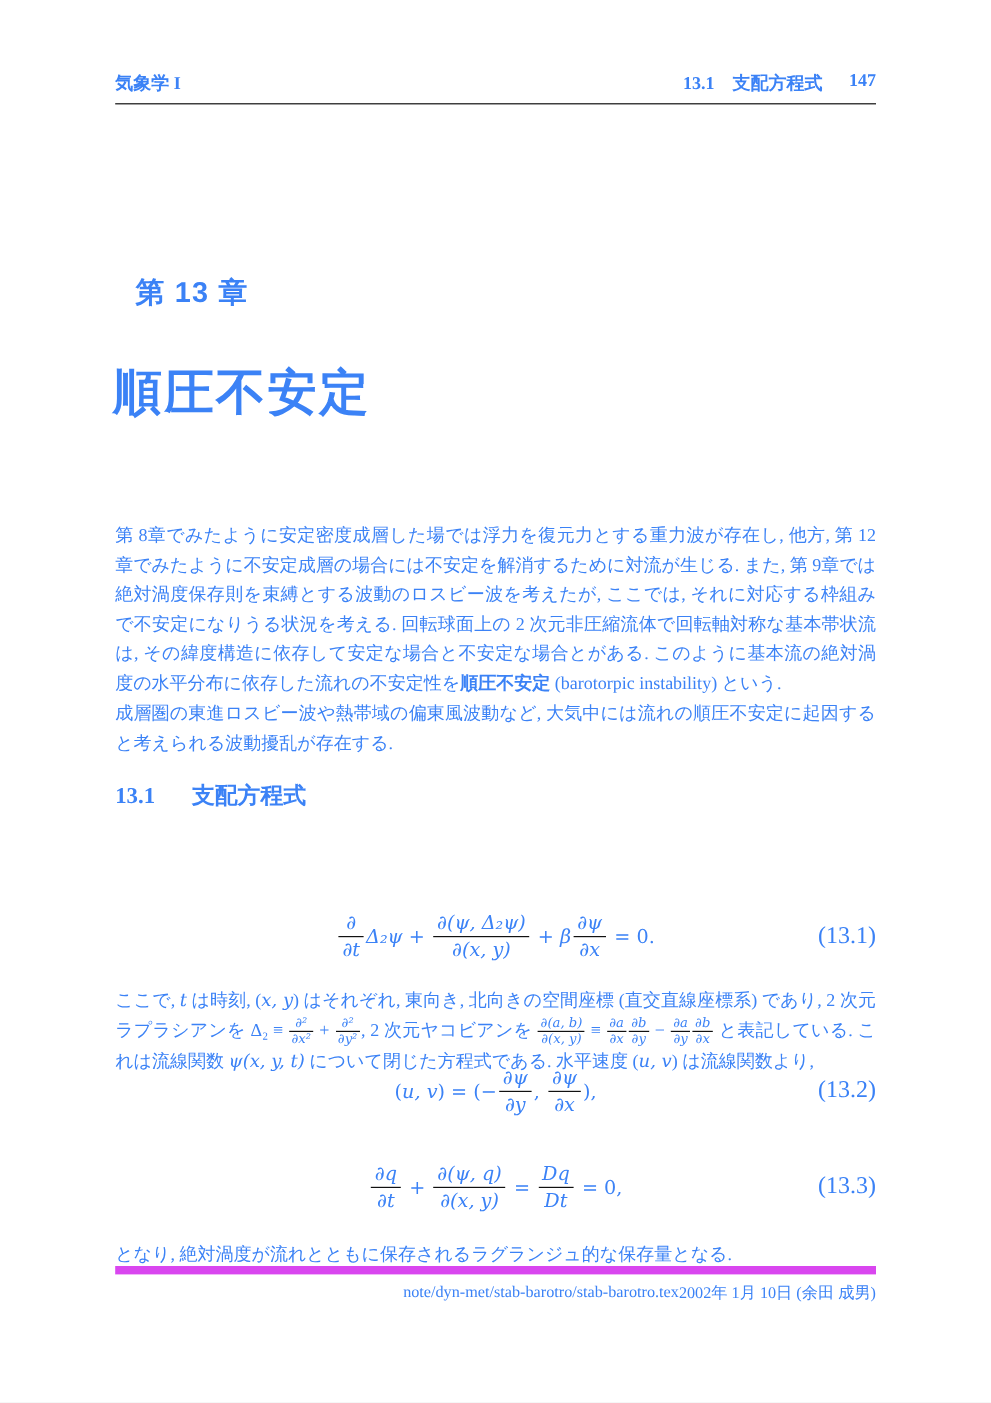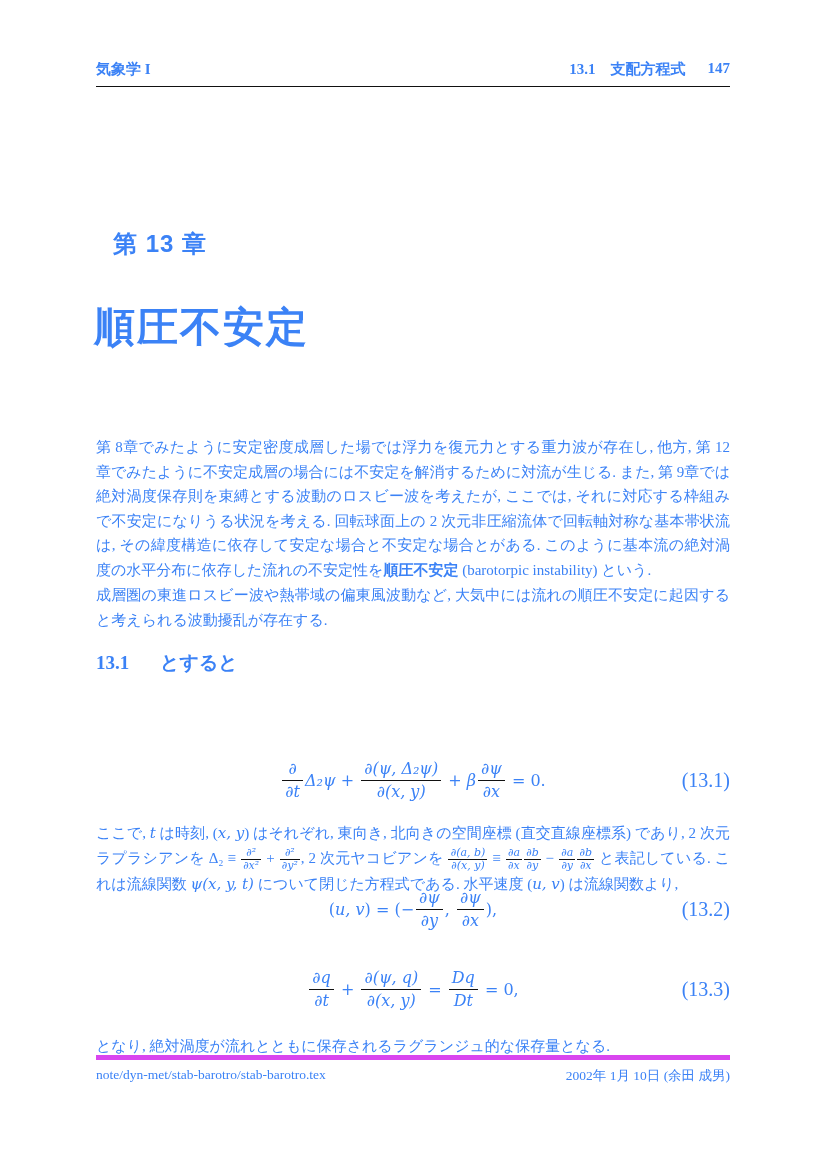--- a/index.html
+++ b/index.html
@@ -91,23 +91,23 @@
   }
   .frac .num{display:block;border-bottom:1px solid #111;padding:0 3px 1px;}
   .frac .den{display:block;padding:1px 3px 0;}
   .equation .frac{font-size:16px;}
   .para .frac{font-size:11px;line-height:1.1;margin:0 1px;vertical-align:middle;}
   .para .frac .num{padding:0 2px 0;}
   .para .frac .den{padding:0 2px 0;}
   
   .footer{
     position:absolute;left:96px;top:1055px;width:634px;
-    border-top:5px solid #d946ef;
+    border-top:7px solid #d946ef;
     padding-top:7px;
-    display:flex;justify-content:space-between;
+    display:flex;justify-content:flex-end;
     font-size:13.5px;
   }
 </style>
 </head>
 <body>
 
 <div class="page">
 
   <div class="header">
     <span>気象学 I</span>
@@ -118,21 +118,21 @@
   </div>
 
   <div class="chapter-number">第 13 章</div>
   <div class="doc-title">順圧不安定</div>
 
   <p class="para p1">第 8章でみたように安定密度成層した場では浮力を復元力とする重力波が存在し, 他方, 第 12章でみたように不安定成層の場合には不安定を解消するために対流が生じる. また, 第 9章では絶対渦度保存則を束縛とする波動のロスビー波を考えたが, ここでは, それに対応する枠組みで不安定になりうる状況を考える. 回転球面上の 2 次元非圧縮流体で回転軸対称な基本帯状流は, その緯度構造に依存して安定な場合と不安定な場合とがある. このように基本流の絶対渦度の水平分布に依存した流れの不安定性を<span class="jbold">順圧不安定</span> (barotorpic instability) という.</p>
   <p class="para p2">成層圏の東進ロスビー波や熱帯域の偏東風波動など, 大気中には流れの順圧不安定に起因すると考えられる波動擾乱が存在する.</p>
 
   <div class="section-heading">
     <span class="sec-num">13.1</span>
-    <span class="sec-title">とすると</span>
+    <span class="sec-title">支配方程式</span>
   </div>
 
 
   <div class="equation eq1">
     <span class="eq-body"><span class="frac"><span class="num">∂</span><span class="den">∂t</span></span> <span class="math">Δ₂ψ</span> + <span class="frac"><span class="num">∂(ψ, Δ₂ψ)</span><span class="den">∂(x, y)</span></span> + <span class="math">β</span><span class="frac"><span class="num">∂ψ</span><span class="den">∂x</span></span> = 0.</span>
     <span class="eq-label">(13.1)</span>
   </div>
 
   <p class="para p4">ここで, <span class="math">t</span> は時刻, (<span class="math">x, y</span>) はそれぞれ, 東向き, 北向きの空間座標 (直交直線座標系) であり, 2 次元ラプラシアンを Δ₂ ≡ <span class="frac"><span class="num">∂²</span><span class="den">∂x²</span></span> + <span class="frac"><span class="num">∂²</span><span class="den">∂y²</span></span>, 2 次元ヤコビアンを <span class="frac"><span class="num">∂(a, b)</span><span class="den">∂(x, y)</span></span> ≡ <span class="frac"><span class="num">∂a</span><span class="den">∂x</span></span><span class="frac"><span class="num">∂b</span><span class="den">∂y</span></span> − <span class="frac"><span class="num">∂a</span><span class="den">∂y</span></span><span class="frac"><span class="num">∂b</span><span class="den">∂x</span></span> と表記している. これは流線関数 <span class="math">ψ(x, y, t)</span> について閉じた方程式である. 水平速度 (<span class="math">u, v</span>) は流線関数より,</p>
 

